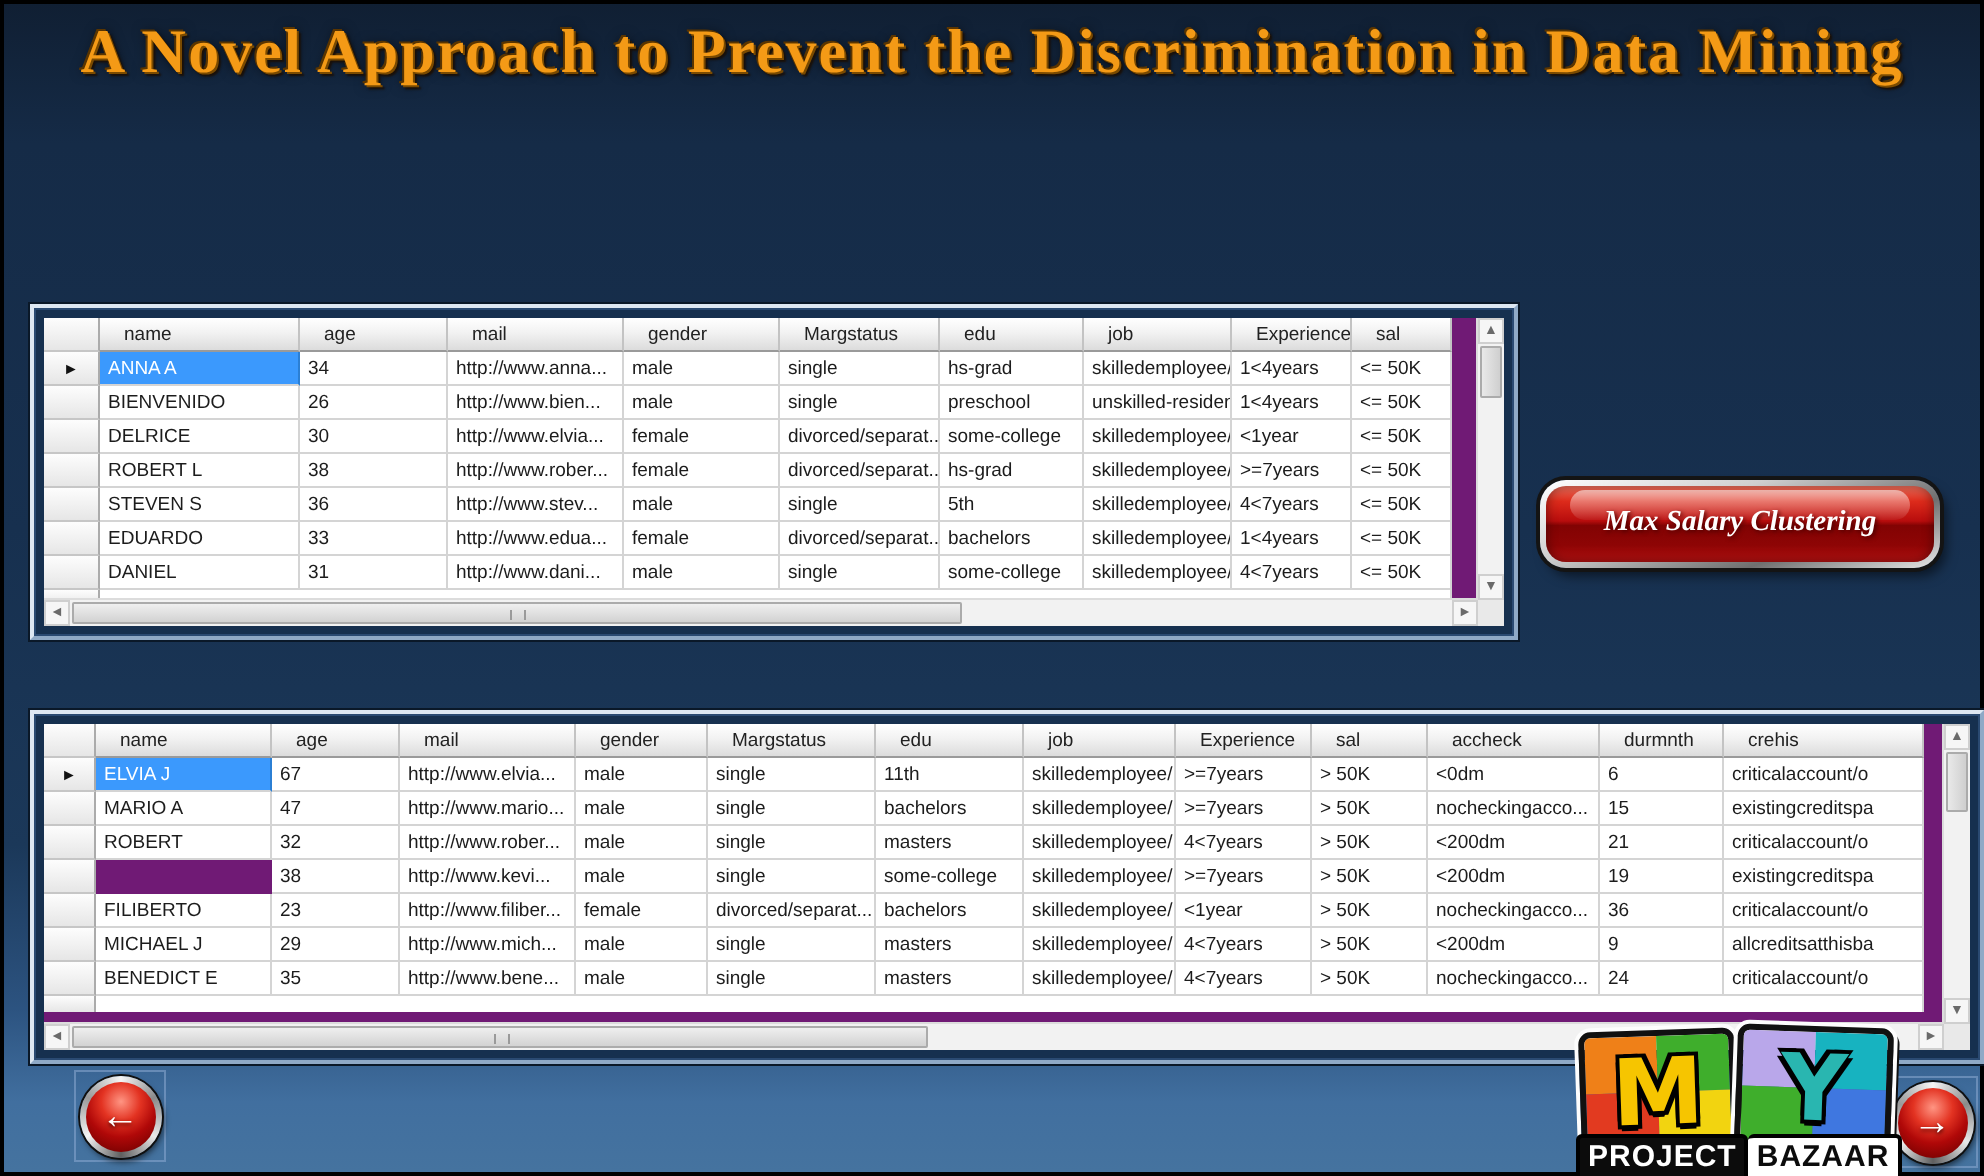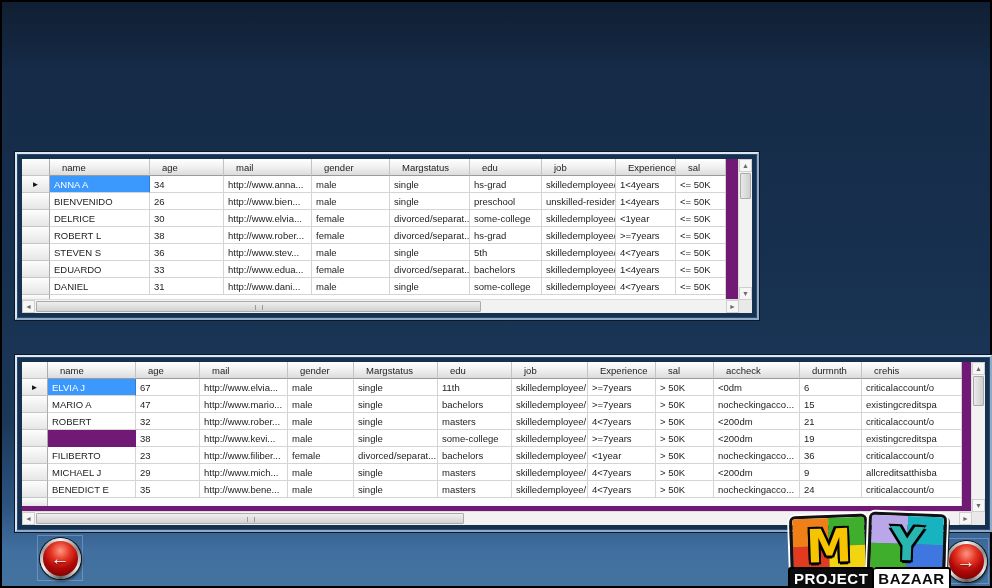--- a/index.html
+++ b/index.html
@@ -83,20 +83,21 @@
   .banner .w1{background:#0c0c0c;color:#fff;border:2px solid #000;border-radius:3px;
         font-size:15px;font-weight:bold;letter-spacing:.5px;padding:1px 4px;line-height:18px;}
   .banner .w2{background:#fff;color:#0c0c0c;border:2px solid #000;border-left:none;border-radius:3px;
         font-size:15px;font-weight:bold;letter-spacing:.5px;padding:1px 4px;line-height:18px;}
 </style>
 </head>
 <body>
 
 <div class="page">
 
+  <div class="title">A Novel Approach to Prevent the Discrimination in Data Mining</div>
 
   <div class="gridframe" style="left:13px;top:150px;width:744px;height:168px;">
     <div class="dg">
       <div class="dg-inner">
           <div class="dgrow hdr">
             <div class="rowhdr" style="width: 28px;"></div>
             <div class="cell" style="width: 100px;">name</div>
             <div class="cell" style="width: 74px;">age</div>
             <div class="cell" style="width: 88px;">mail</div>
             <div class="cell" style="width: 78px;">gender</div>
@@ -202,20 +203,25 @@
         </div>
       <div class="hscroll">
           <div class="sbtn" style="left: 0px;">◄</div>
           <div class="sbtn" style="right: 0px;">►</div>
           <div class="hthumb" style="left: 14px; width: 62%;"></div>
         </div>
       <div class="corner"></div>
     </div>
   </div>
 
+  <div class="chromebtn" style="left:768px;top:238px;width:200px;height:44px;">
+    <div class="redface">
+        <span>Max Salary Clustering</span>
+      </div>
+  </div>
 
   <div class="gridframe" style="left:13px;top:353px;width:977px;height:177px;">
     <div class="dg">
       <div class="dg-inner">
           <div class="dgrow hdr">
             <div class="rowhdr" style="width: 26px;"></div>
             <div class="cell" style="width: 88px;">name</div>
             <div class="cell" style="width: 64px;">age</div>
             <div class="cell" style="width: 88px;">mail</div>
             <div class="cell" style="width: 66px;">gender</div>

